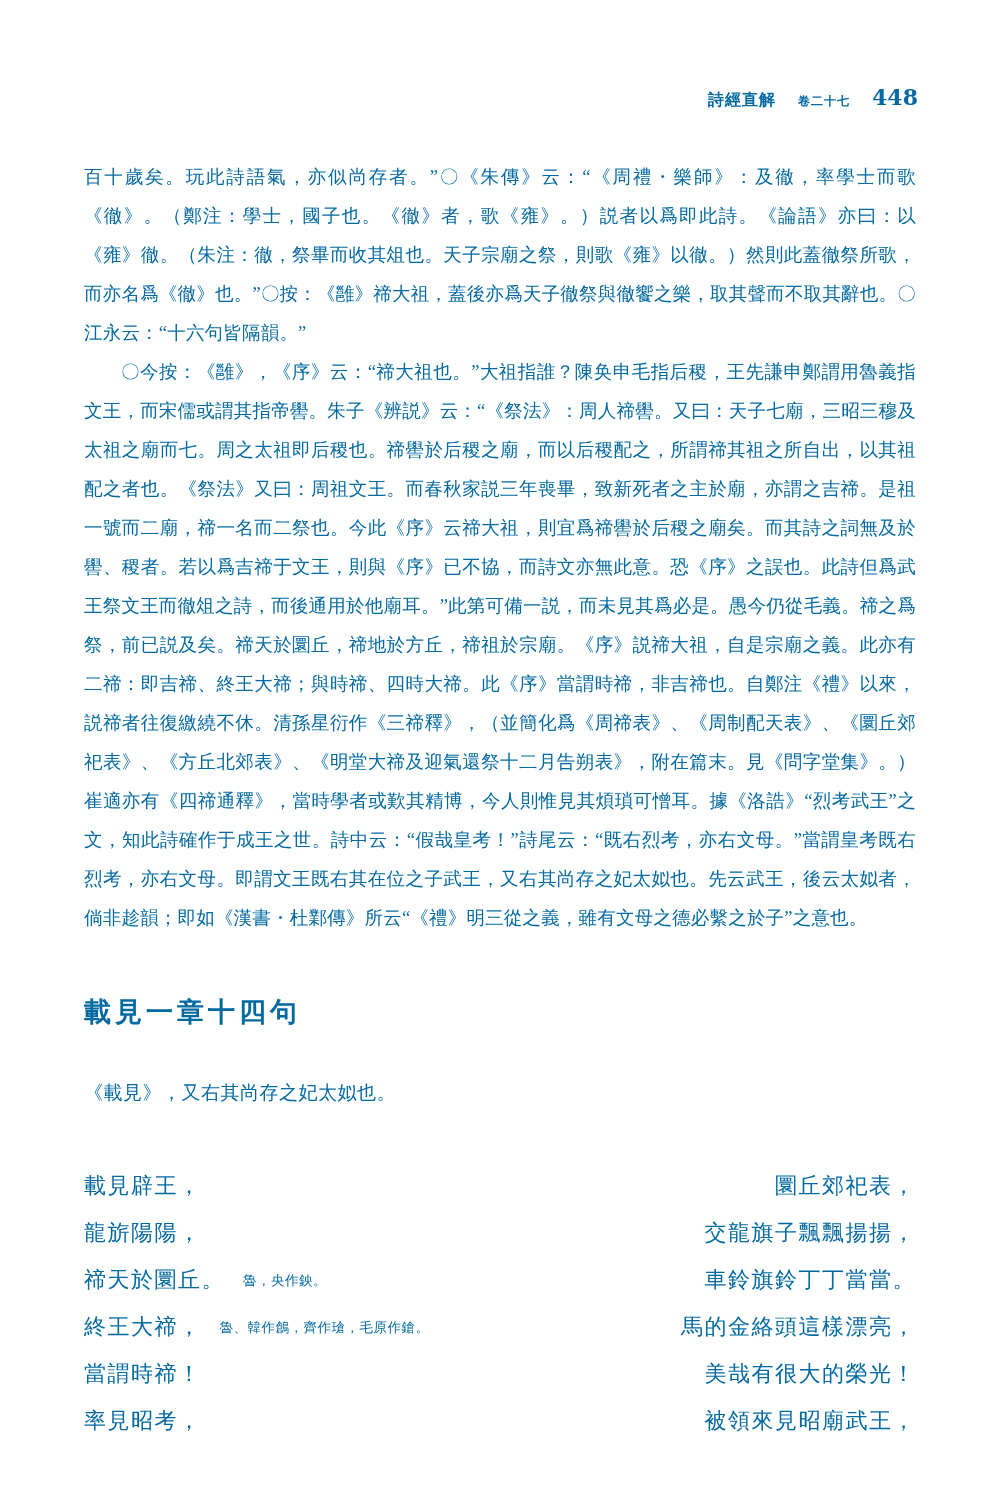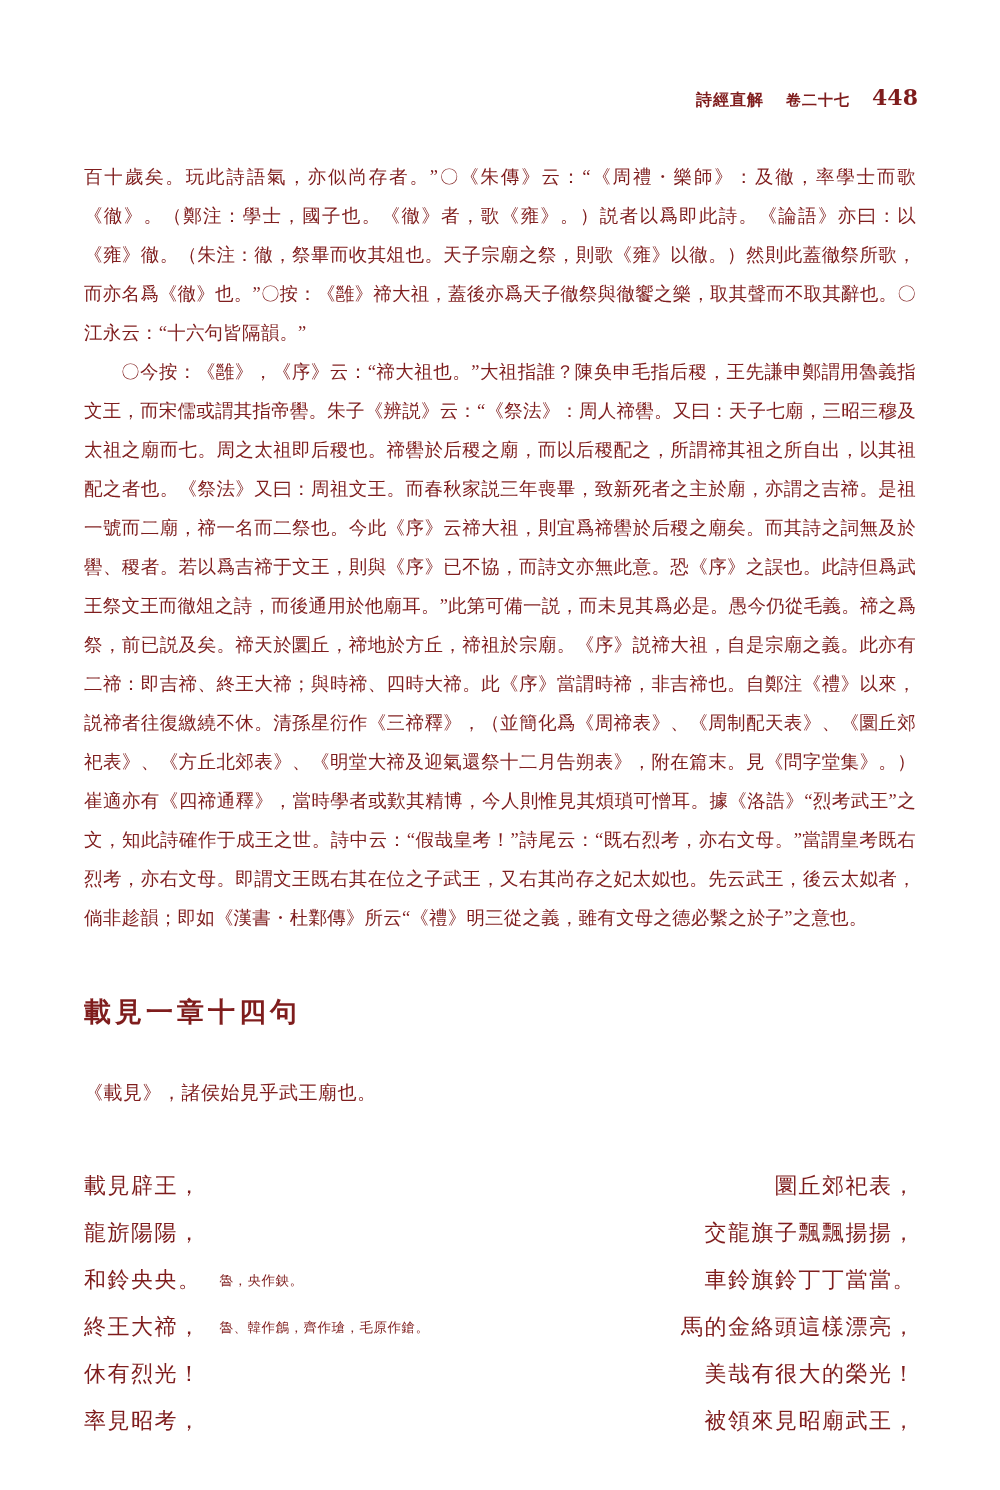--- a/index.html
+++ b/index.html
@@ -6,39 +6,39 @@
     margin: 0;
     padding: 0;
     background: #ffffff;
   }
   .page {
     position: relative;
     width: 1000px;
     height: 1490px;
     background: #ffffff;
     font-family: "DejaVu Serif", "Liberation Serif", serif;
-    color: #7f1d1d;
+    color: #0369a1;
     overflow: hidden;
   }
   .header {
     position: absolute;
     top: 84px;
     right: 82px;
     display: flex;
     align-items: baseline;
     gap: 22px;
     font-family: "DejaVu Sans", "Liberation Sans", sans-serif;
   }
   .header .book-title {
     font-size: 16px;
     letter-spacing: 1px;
     font-weight: 700;
   }
   .header .vol {
-    font-size: 15px;
+    font-size: 12px;
     letter-spacing: 1px;
     font-weight: 700;
   }
   .header .pageno {
     font-size: 22px;
     font-weight: 700;
     font-family: "DejaVu Serif", "Liberation Serif", serif;
   }
 
   .body-col {
@@ -127,21 +127,21 @@
     <span class="pageno">448</span>
   </div>
 
   <div class="body-col">
 
     <p class="para">百十歲矣。玩此詩語氣，亦似尚存者。”〇《朱傳》云：“《周禮・樂師》：及徹，率學士而歌《徹》。（鄭注：學士，國子也。《徹》者，歌《雍》。）説者以爲即此詩。《論語》亦曰：以《雍》徹。（朱注：徹，祭畢而收其俎也。天子宗廟之祭，則歌《雍》以徹。）然則此蓋徹祭所歌，而亦名爲《徹》也。”〇按：《雝》禘大祖，蓋後亦爲天子徹祭與徹饗之樂，取其聲而不取其辭也。〇江永云：“十六句皆隔韻。”</p>
     <p class="para indent">〇今按：《雝》，《序》云：“禘大祖也。”大祖指誰？陳奂申毛指后稷，王先謙申鄭謂用魯義指文王，而宋儒或謂其指帝嚳。朱子《辨説》云：“《祭法》：周人禘嚳。又曰：天子七廟，三昭三穆及太祖之廟而七。周之太祖即后稷也。禘嚳於后稷之廟，而以后稷配之，所謂禘其祖之所自出，以其祖配之者也。《祭法》又曰：周祖文王。而春秋家説三年喪畢，致新死者之主於廟，亦謂之吉禘。是祖一號而二廟，禘一名而二祭也。今此《序》云禘大祖，則宜爲禘嚳於后稷之廟矣。而其詩之詞無及於嚳、稷者。若以爲吉禘于文王，則與《序》已不協，而詩文亦無此意。恐《序》之誤也。此詩但爲武王祭文王而徹俎之詩，而後通用於他廟耳。”此第可備一説，而未見其爲必是。愚今仍從毛義。禘之爲祭，前已説及矣。禘天於圜丘，禘地於方丘，禘祖於宗廟。《序》説禘大祖，自是宗廟之義。此亦有二禘：即吉禘、終王大禘；與時禘、四時大禘。此《序》當謂時禘，非吉禘也。自鄭注《禮》以來，説禘者往復繳繞不休。清孫星衍作《三禘釋》，（並簡化爲《周禘表》、《周制配天表》、《圜丘郊祀表》、《方丘北郊表》、《明堂大禘及迎氣還祭十二月告朔表》，附在篇末。見《問字堂集》。）崔適亦有《四禘通釋》，當時學者或歎其精博，今人則惟見其煩瑣可憎耳。據《洛誥》“烈考武王”之文，知此詩確作于成王之世。詩中云：“假哉皇考！”詩尾云：“既右烈考，亦右文母。”當謂皇考既右烈考，亦右文母。即謂文王既右其在位之子武王，又右其尚存之妃太姒也。先云武王，後云太姒者，倘非趁韻；即如《漢書・杜鄴傳》所云“《禮》明三從之義，雖有文母之德必繫之於子”之意也。</p>
 
     <h2 class="section-title">載見一章十四句</h2>
 
-    <p class="preface">《載見》，諸侯始見乎武王廟也。</p>
+    <p class="preface">《載見》，又右其尚存之妃太姒也。</p>
 
     <div class="verse-block">
 
       <div class="verse-row">
         <span class="verse-left">
           <span>載見辟王，</span>
           <span class="gloss"></span>
           <span class="fn"></span>
         </span>
         <span class="verse-right">圜丘郊祀表，</span>
@@ -152,39 +152,39 @@
         <span class="verse-left">
           <span>龍旂陽陽，</span>
           <span class="gloss"></span>
           <span class="fn"></span>
         </span>
         <span class="verse-right">交龍旗子飄飄揚揚，</span>
       </div>
 
       <div class="verse-row">
         <span class="verse-left">
-          <span>和鈴央央。</span>
+          <span>禘天於圜丘。</span>
           <span class="gloss">魯，央作鉠。</span>
           <span class="fn"></span>
         </span>
         <span class="verse-right">車鈴旗鈴丁丁當當。</span>
       </div>
 
       <div class="verse-row">
         <span class="verse-left">
           <span>終王大禘，</span>
           <span class="gloss">魯、韓作鶬，齊作瑲，毛原作鎗。</span>
           <span class="fn"></span>
         </span>
         <span class="verse-right">馬的金絡頭這樣漂亮，</span>
       </div>
 
       <div class="verse-row">
         <span class="verse-left">
-          <span>休有烈光！</span>
+          <span>當謂時禘！</span>
           <span class="gloss"></span>
           <span class="fn"></span>
         </span>
         <span class="verse-right">美哉有很大的榮光！</span>
       </div>
 
       <div class="verse-row">
         <span class="verse-left">
           <span>率見昭考，</span>
           <span class="gloss"></span>

